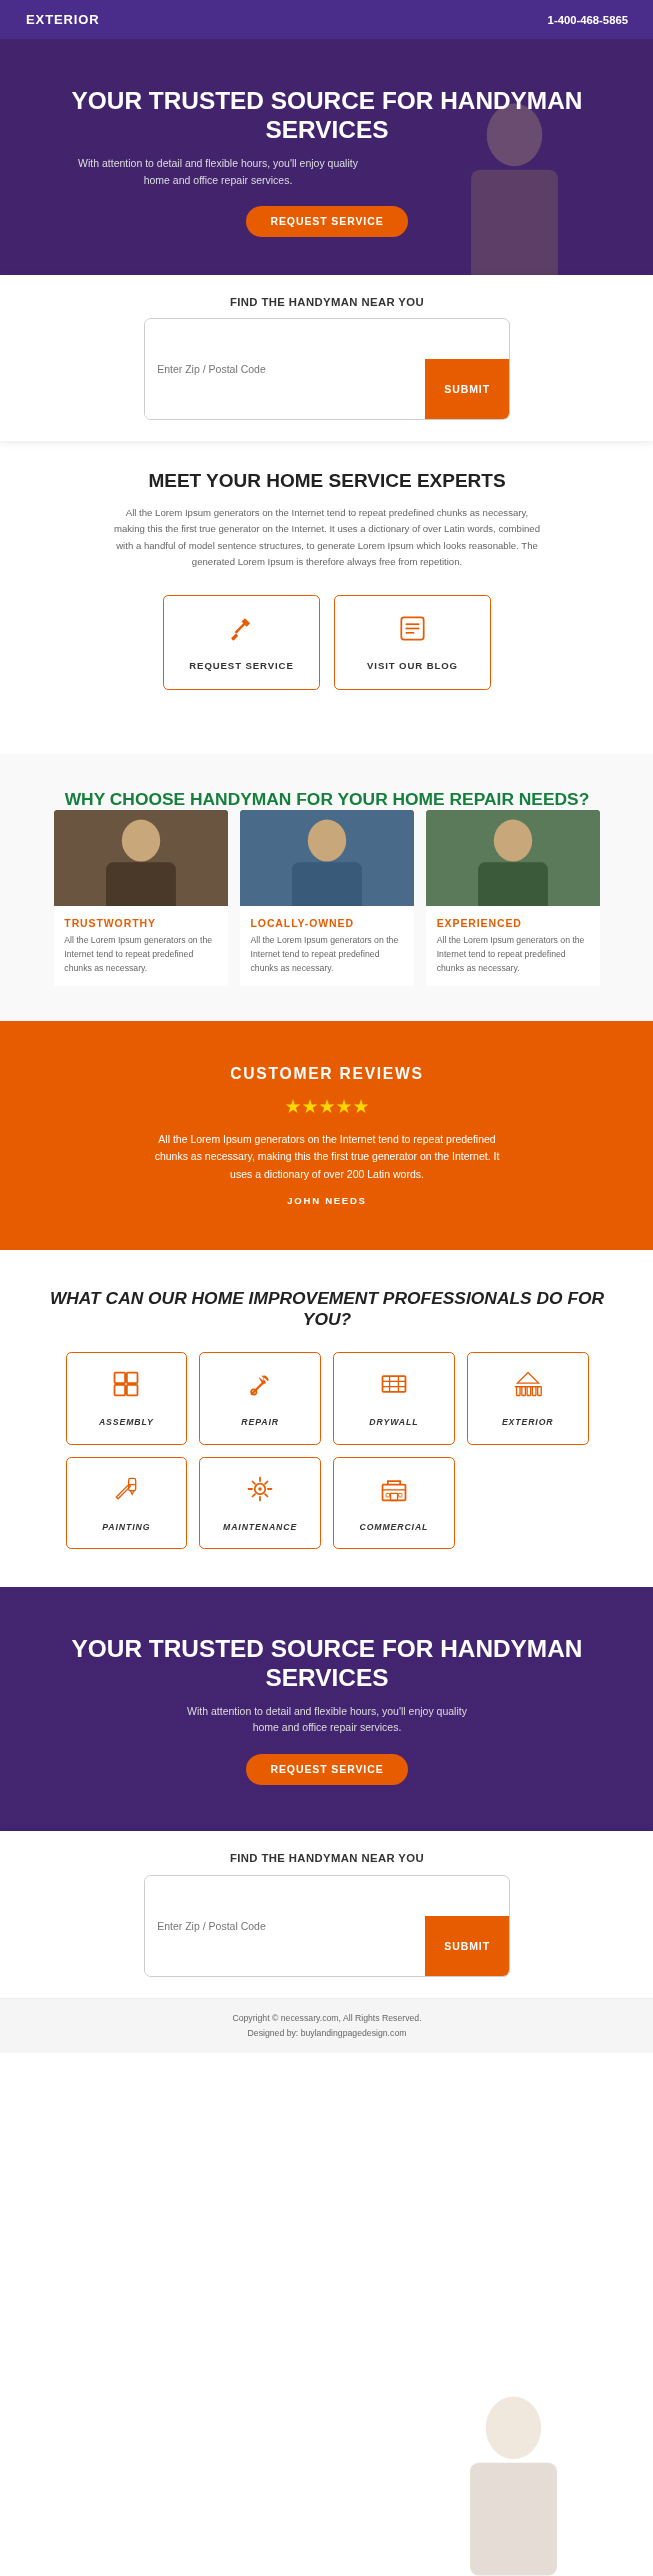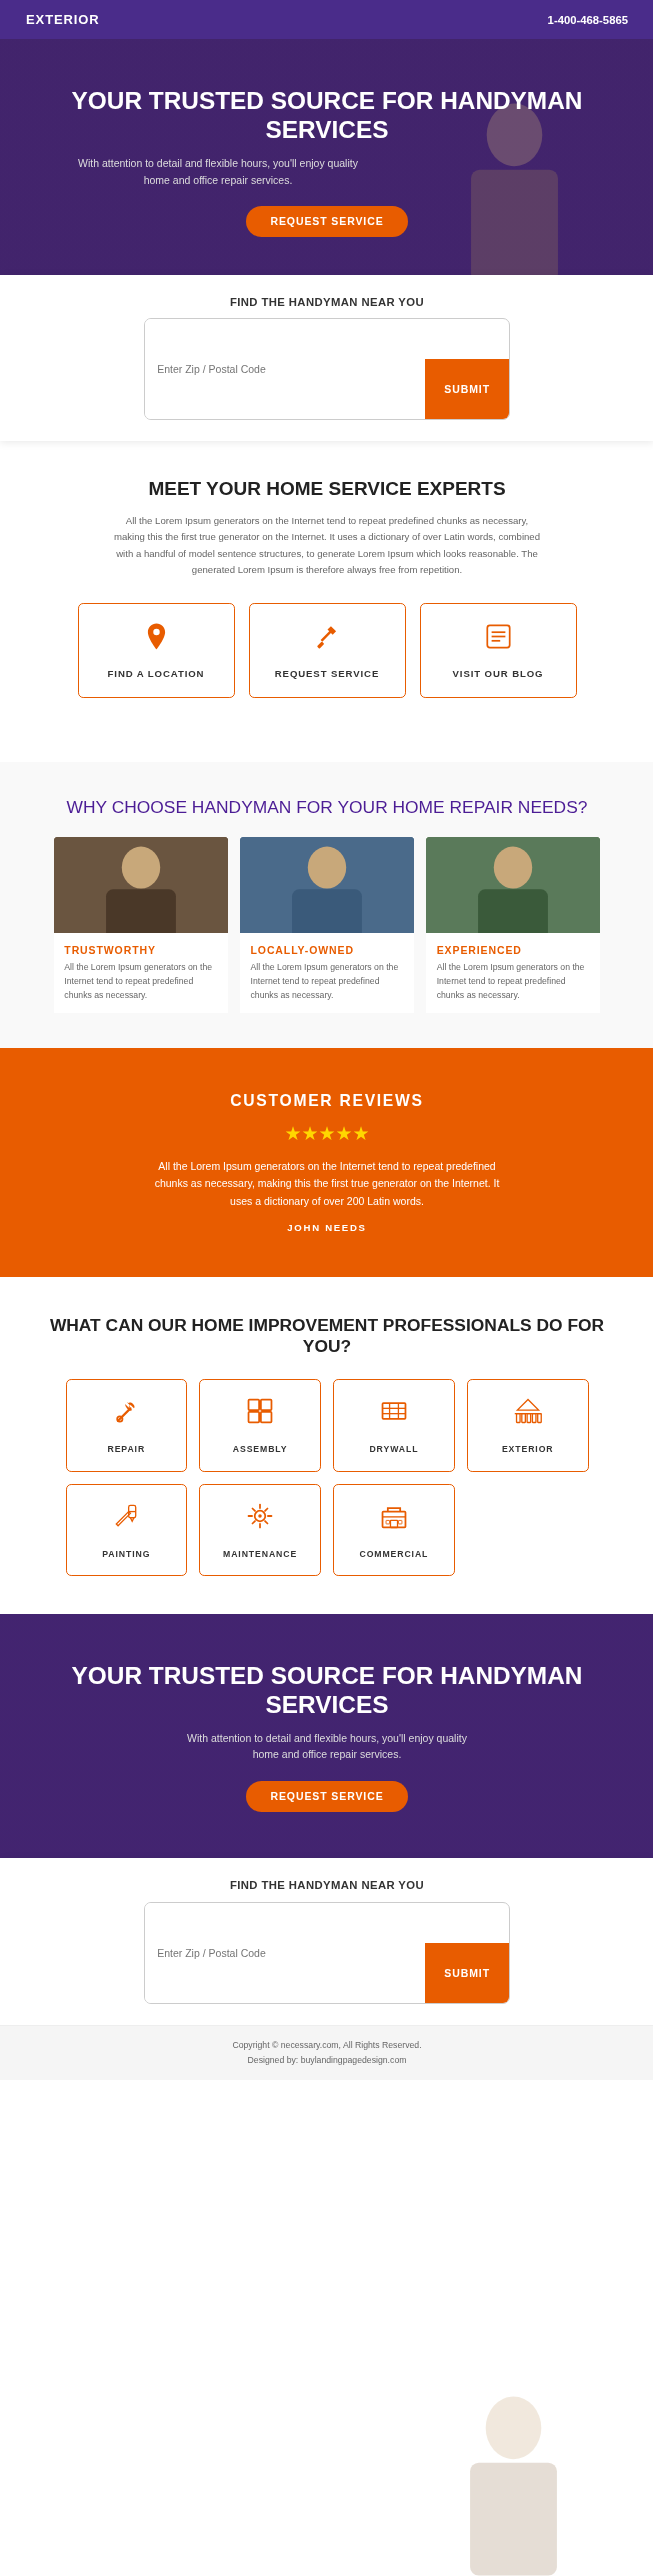--- a/index.html
+++ b/index.html
@@ -80,21 +80,20 @@
       font-weight: bold;
       cursor: pointer;
       letter-spacing: 0.9px;
       margin-top: 40px;
     }
 
     
     .meet-section {
       padding: 29px 44px;
       text-align: center;
-      margin-top: 8px;
     }
     .meet-section h2 { font-size: 19px; font-weight: 900; color: #222; text-transform: uppercase; margin-bottom: 12.2px; line-height: 1.2; }
     .meet-section p { font-size: 9.6px; color: #666; line-height: 1.7; max-width: 436px; margin: 0 auto 24.4px; }
 
     
     .action-cards {
       display: flex;
       justify-content: center;
       gap: 14px;
       padding: 0 26px 35px;
@@ -109,21 +108,21 @@
     }
     .action-card .icon-wrap { margin-bottom: 8.7px; }
     .action-card span { font-size: 9.6px; font-weight: bold; color: #333; letter-spacing: 0.9px; text-transform: uppercase; }
 
     
     .why-section {
       background: #f9f9f9;
       padding: 35px 26px;
       text-align: center;
     }
-    .why-section h2 { font-size: 17.4px; font-weight: 400; color: #4c1d95; text-transform: uppercase; margin-bottom: 19px; }
+    .why-section h2 { font-size: 17.4px; font-weight: 700; color: #15803d; text-transform: uppercase; }
     .why-cards {
       display: flex;
       gap: 12.2px;
       justify-content: center;
     }
     .why-card { width: 174px; background: #fff; }
     .why-card-img {
       width: 100%;
       height: 96px;
       background: #888;
@@ -147,20 +146,21 @@
     .reviews-section h2 { color: #fff; font-size: 15.7px; font-weight: 900; letter-spacing: 1.7px; text-transform: uppercase; margin-bottom: 12.2px; }
     .stars { color: #FFD700; font-size: 19px; margin-bottom: 12.2px; }
     .review-text { color: #fff; font-size: 10.5px; line-height: 1.7; max-width: 349px; margin: 0 auto 10.5px; }
     .reviewer-name { color: #fff; font-size: 9.6px; font-weight: bold; letter-spacing: 1.7px; }
 
     
     .services-section {
       padding: 38px 26px;
       text-align: center;
       background: #fff;
+      font-style: italic;
     }
     .services-section h2 { font-size: 17.4px; font-weight: 900; color: #222; text-transform: uppercase; margin-bottom: 22.7px; }
     .services-grid {
       display: grid;
       grid-template-columns: repeat(4, 1fr);
       gap: 12.2px;
       max-width: 523px;
       margin: 0 auto;
     }
     .service-card {
@@ -238,28 +238,20 @@
 </section>
 
 <section class="meet-section">
   <h2>MEET YOUR HOME SERVICE EXPERTS</h2>
   <p>All the Lorem Ipsum generators on the Internet tend to repeat predefined chunks as necessary, making this the first true generator on the Internet. It uses a dictionary of over Latin words, combined with a handful of model sentence structures, to generate Lorem Ipsum which looks reasonable. The generated Lorem Ipsum is therefore always free from repetition.</p>
 
   <div class="action-cards">
     <div class="action-card">
       <div class="icon-wrap">
         <svg width="31" height="31" viewBox="0 0 36 36" fill="none">
-          <path d="M18 3C12.48 3 8 7.48 8 13c0 7.5 10 20 10 20s10-12.5 10-20c0-5.52-4.48-10-10-10zm0 13.5A3.5 3.5 0 1118 9a3.5 3.5 0 010 7.5z" fill="#e85c00"></path>
-        </svg>
-      </div>
-      <span>FIND A LOCATION</span>
-    </div>
-    <div class="action-card">
-      <div class="icon-wrap">
-        <svg width="31" height="31" viewBox="0 0 36 36" fill="none">
           <path d="M22 6l-4 4 2 2-10 10 2 2 10-10 2 2 4-4-6-6z" fill="#e85c00"></path>
           <rect x="6" y="26" width="8" height="4" rx="1" fill="#e85c00" transform="rotate(-45 10 28)"></rect>
         </svg>
       </div>
       <span>REQUEST SERVICE</span>
     </div>
     <div class="action-card">
       <div class="icon-wrap">
         <svg width="31" height="31" viewBox="0 0 36 36" fill="none">
           <rect x="5" y="5" width="26" height="26" rx="3" stroke="#e85c00" stroke-width="2" fill="none"></rect>
@@ -328,38 +320,38 @@
   <div class="reviewer-name">JOHN NEEDS</div>
 </section>
 
 <section class="services-section">
   <h2>WHAT CAN OUR HOME IMPROVEMENT PROFESSIONALS DO FOR YOU?</h2>
   <div class="services-grid">
 
     <div class="service-card">
       <div class="service-icon">
         <svg width="30" height="30" viewBox="0 0 34 34" fill="none">
-          <path d="M8 28l14-14" stroke="#e85c00" stroke-width="2.5" stroke-linecap="round"></path>
-          <path d="M20 8c0 0 2-2 5 1s1 5 1 5l-4-4-2 2 4 4s-2 2-5-1-3-6-3-6l4 4 2-2-4-4z" fill="#e85c00"></path>
-          <circle cx="10" cy="26" r="3" stroke="#e85c00" stroke-width="2" fill="none"></circle>
-        </svg>
-      </div>
-      <span class="service-label">REPAIR</span>
-    </div>
-
-    <div class="service-card">
-      <div class="service-icon">
-        <svg width="30" height="30" viewBox="0 0 34 34" fill="none">
           <rect x="4" y="4" width="12" height="12" rx="1" stroke="#e85c00" stroke-width="2" fill="none"></rect>
           <rect x="18" y="4" width="12" height="12" rx="1" stroke="#e85c00" stroke-width="2" fill="none"></rect>
           <rect x="4" y="18" width="12" height="12" rx="1" stroke="#e85c00" stroke-width="2" fill="none"></rect>
           <rect x="18" y="18" width="12" height="12" rx="1" stroke="#e85c00" stroke-width="2" fill="none"></rect>
         </svg>
       </div>
       <span class="service-label">ASSEMBLY</span>
+    </div>
+
+    <div class="service-card">
+      <div class="service-icon">
+        <svg width="30" height="30" viewBox="0 0 34 34" fill="none">
+          <path d="M8 28l14-14" stroke="#e85c00" stroke-width="2.5" stroke-linecap="round"></path>
+          <path d="M20 8c0 0 2-2 5 1s1 5 1 5l-4-4-2 2 4 4s-2 2-5-1-3-6-3-6l4 4 2-2-4-4z" fill="#e85c00"></path>
+          <circle cx="10" cy="26" r="3" stroke="#e85c00" stroke-width="2" fill="none"></circle>
+        </svg>
+      </div>
+      <span class="service-label">REPAIR</span>
     </div>
 
 
     <div class="service-card">
       <div class="service-icon">
         <svg width="30" height="30" viewBox="0 0 34 34" fill="none">
           <rect x="4" y="8" width="26" height="18" rx="1" stroke="#e85c00" stroke-width="2" fill="none"></rect>
           <line x1="4" y1="14" x2="30" y2="14" stroke="#e85c00" stroke-width="1.5"></line>
           <line x1="4" y1="20" x2="30" y2="20" stroke="#e85c00" stroke-width="1.5"></line>
           <line x1="12" y1="8" x2="12" y2="26" stroke="#e85c00" stroke-width="1.5"></line>

